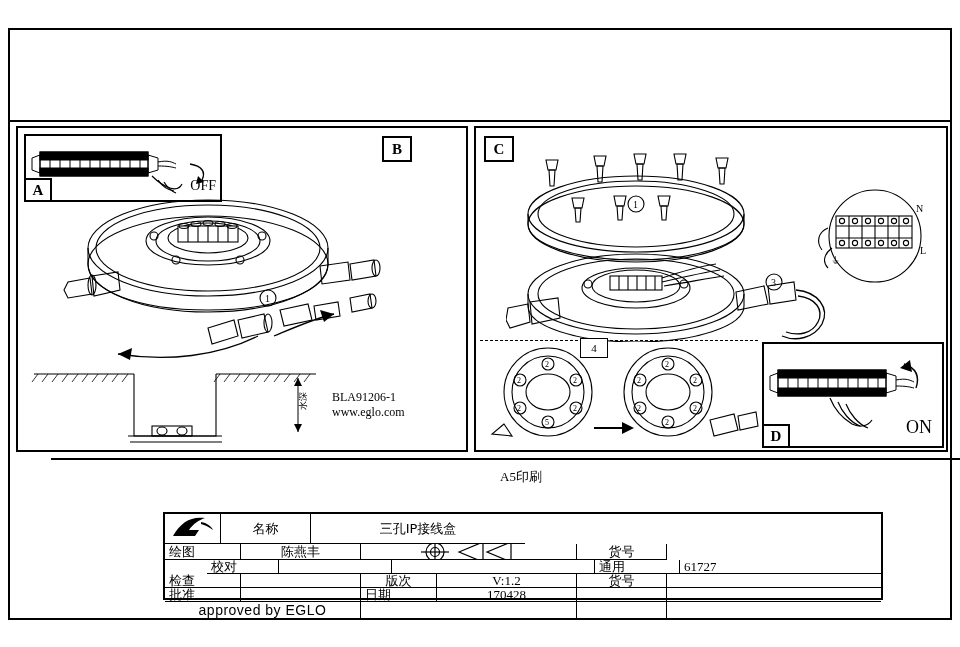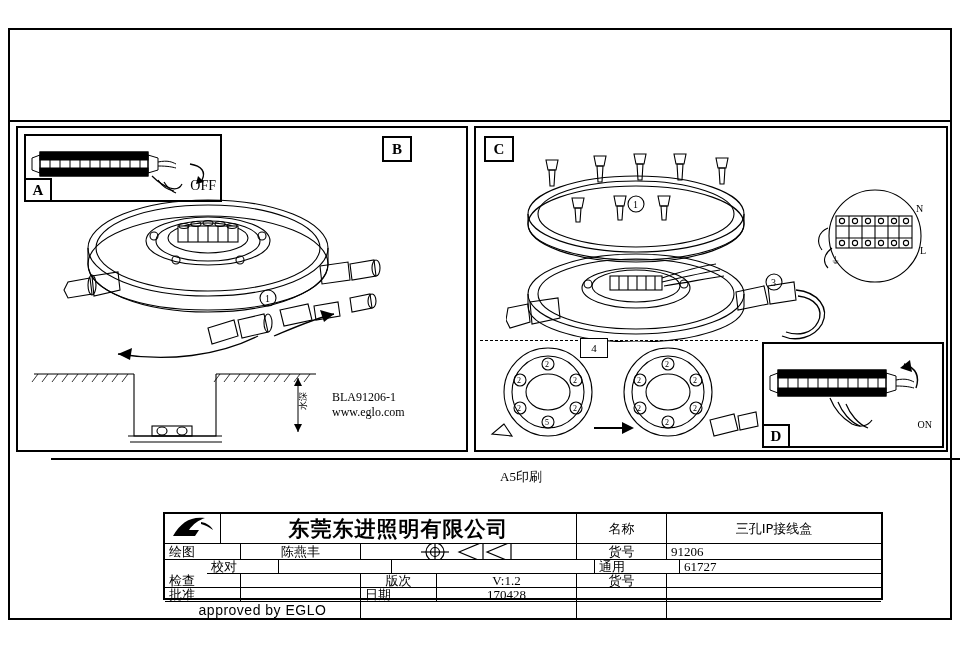--- a/index.html
+++ b/index.html
@@ -395,41 +395,38 @@
               <path d="M66 54 C70 64,78 74,88 80 C96 84,104 82,108 76"></path>
               <path d="M74 58 C78 68,86 78,96 82"></path>
               <path d="M82 60 C86 70,94 80,104 84"></path>
             </g>
             <path d="M140 20 C152 24,156 32,152 44" fill="none" stroke="#000" stroke-width="1.4"></path>
             <path d="M136 24 L146 16 L148 28 Z" fill="#000"></path>
           </svg>
           <div class="tagbox" style="left:-2px;bottom:-2px;width:24px;height:20px;">
             <span>D</span>
           </div>
-          <div style="position:absolute;right:10px;bottom:16px;font-size:10px;font-family:'Liberation Serif',serif;">ON</div>
+          <div style="position:absolute;right:10px;bottom:8px;font-size:18px;font-family:'Liberation Serif',serif;">ON</div>
         </div>
       </div>
     </div>
 
     <div class="band-bottom">
       <div class="a5">A5印刷</div>
 
       <div class="title-block">
 
         <div class="tb-row" style="height:30px;">
           <div class="tb-cell" style="width:56px;justify-content:center;">
             <div class="logo-wrap">
               <svg class="logo-mark" viewBox="0 0 44 30">
                 <path d="M2 22 C10 8,20 2,34 4 C28 6,22 10,18 16 L28 16 L24 22 Z" fill="#000"></path>
                 <path d="M30 8 C36 9,40 12,42 16 C38 13,34 11,30 10 Z" fill="#000"></path>
               </svg>
             </div>
-          </div>
-          <div class="tb-cell" style="width:356px;justify-content:center;">
-            <span class="company">东莞东进照明有限公司</span>
           </div>
           <div class="tb-cell cn" style="width:90px;justify-content:center;">
             <span>名称</span>
           </div>
           <div class="tb-cell cn last" style="width:214px;justify-content:center;">
             <span>三孔IP接线盒</span>
           </div>
         </div>
 
         <div class="tb-row" style="height:16px;">
@@ -447,23 +444,20 @@
                 <line x1="26" y1="1" x2="26" y2="25"></line>
                 <line x1="12" y1="13" x2="40" y2="13"></line>
                 <path d="M50 13 L74 3 L74 23 Z"></path>
                 <path d="M78 13 L102 3 L102 23 Z"></path>
               </g>
             </svg>
           </div>
           <div class="tb-cell cn" style="width:90px;justify-content:center;">
             <span>货号</span>
           </div>
-          <div class="tb-cell last" style="width:214px;">
-            <span>91206</span>
-          </div>
         </div>
 
         <div class="tb-row" style="height:14px;padding-left:42px;">
           <div class="tb-cell cn" style="width:76px;">
             <span>校对</span>
           </div>
           <div class="tb-cell" style="width:120px;">
             <span></span>
           </div>
           <div class="tb-cell" style="width:216px;"></div>

